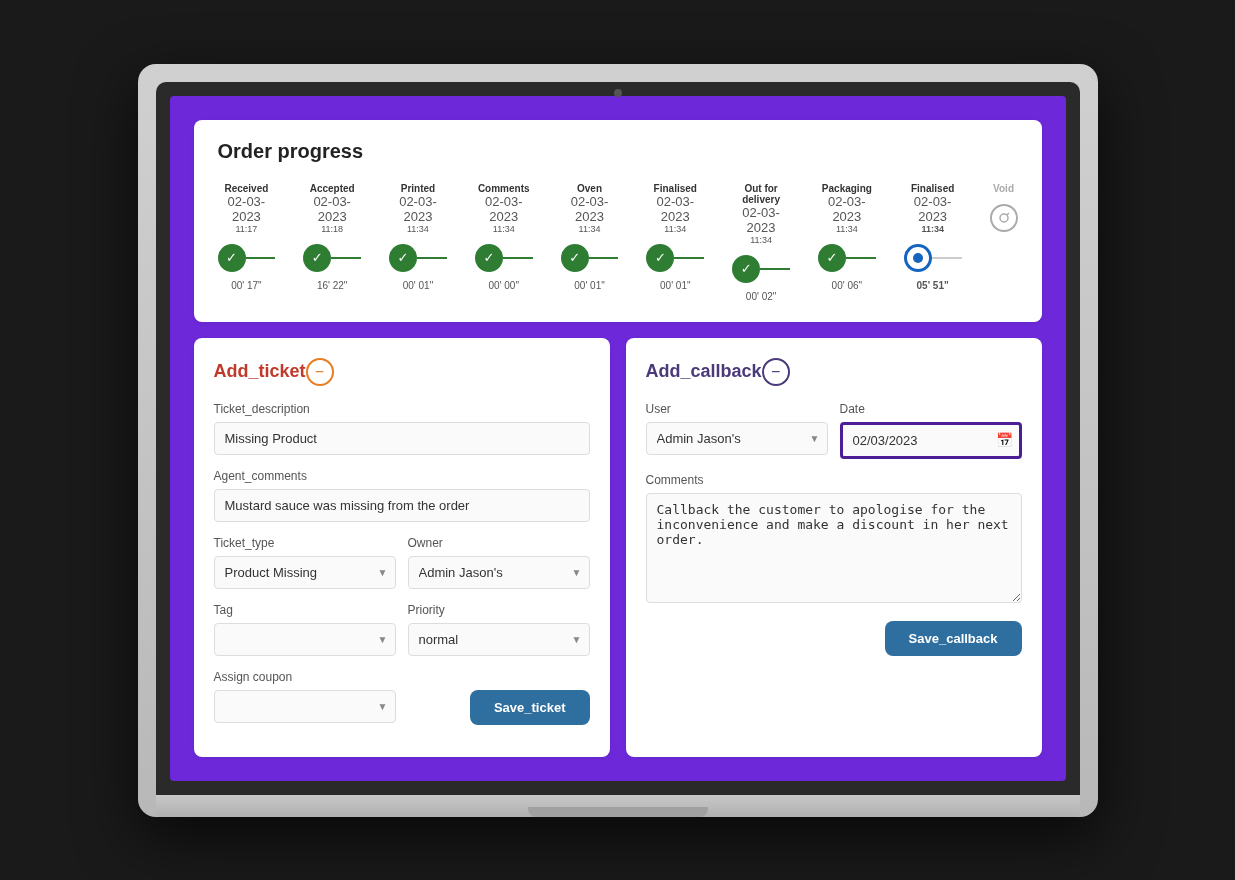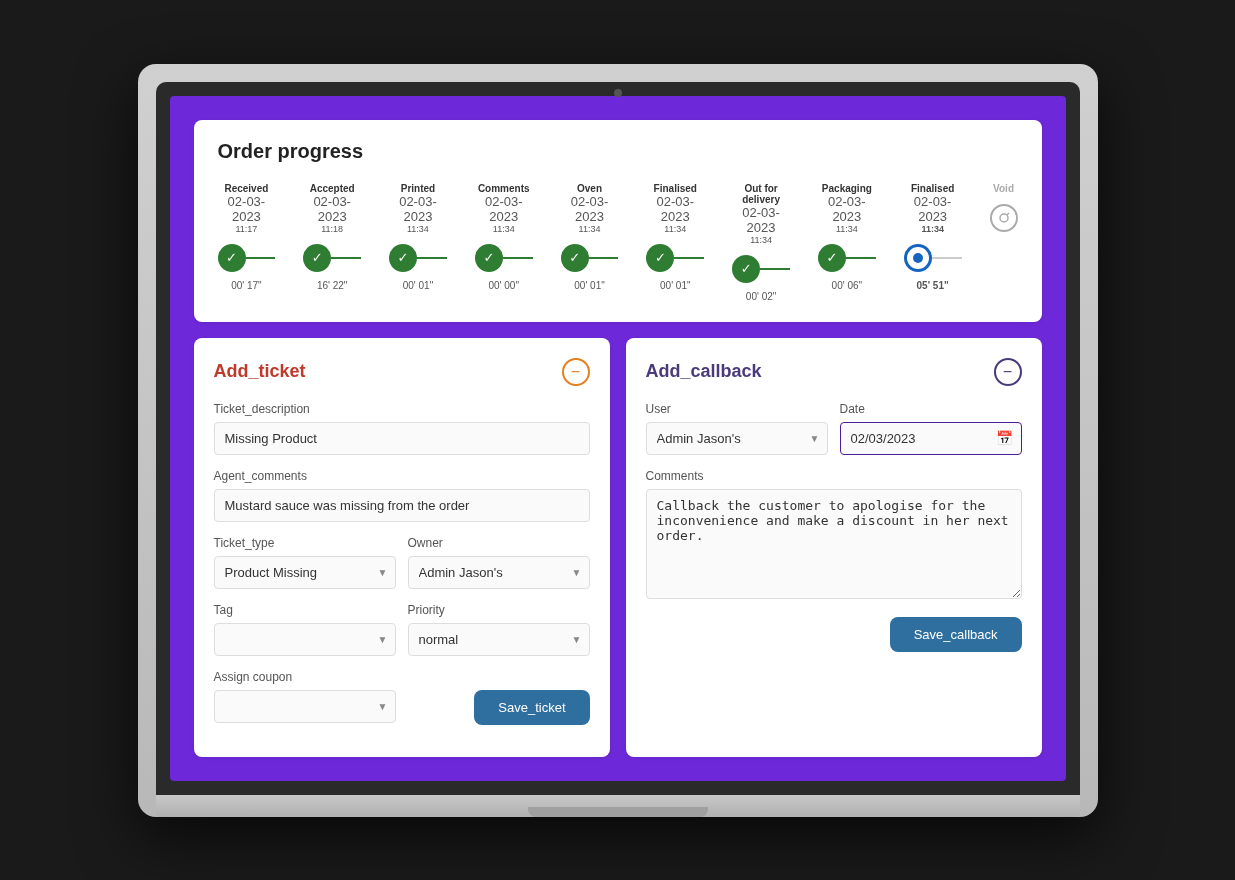--- a/index.html
+++ b/index.html
@@ -194,21 +194,20 @@
     
     .card {
       background: #fff;
       border-radius: 8px;
       padding: 20px;
       box-shadow: 0 1px 4px rgba(0,0,0,0.08);
     }
 
     .card-header {
       display: flex;
-      justify-content: space-between;
       align-items: center;
       margin-bottom: 16px;
     }
 
     .card-title-ticket {
       font-size: 18px;
       font-weight: 700;
       color: #c0392b;
     }
 
@@ -287,21 +286,21 @@
       gap: 12px;
     }
 
     .save-btn {
       background: #2e6fa0;
       color: #fff;
       border: none;
       border-radius: 8px;
       padding: 10px 24px;
       font-size: 13px;
-      font-weight: 400;
+      font-weight: 700;
       cursor: pointer;
       float: right;
     }
 
     .textarea-input {
       width: 100%;
       border: 1px solid #ddd;
       border-radius: 4px;
       padding: 8px 10px;
       font-size: 13px;
@@ -312,21 +311,21 @@
       margin-bottom: 14px;
     }
 
     .date-wrapper {
       position: relative;
       margin-bottom: 14px;
     }
 
     .date-input {
       width: 100%;
-      border: 1px solid #4c1d95;
+      border: 3px solid #4c1d95;
       border-radius: 4px;
       padding: 8px 30px 8px 10px;
       font-size: 13px;
       color: #333;
       background: #fafafa;
     }
 
     .calendar-icon {
       position: absolute;
       right: 8px;

